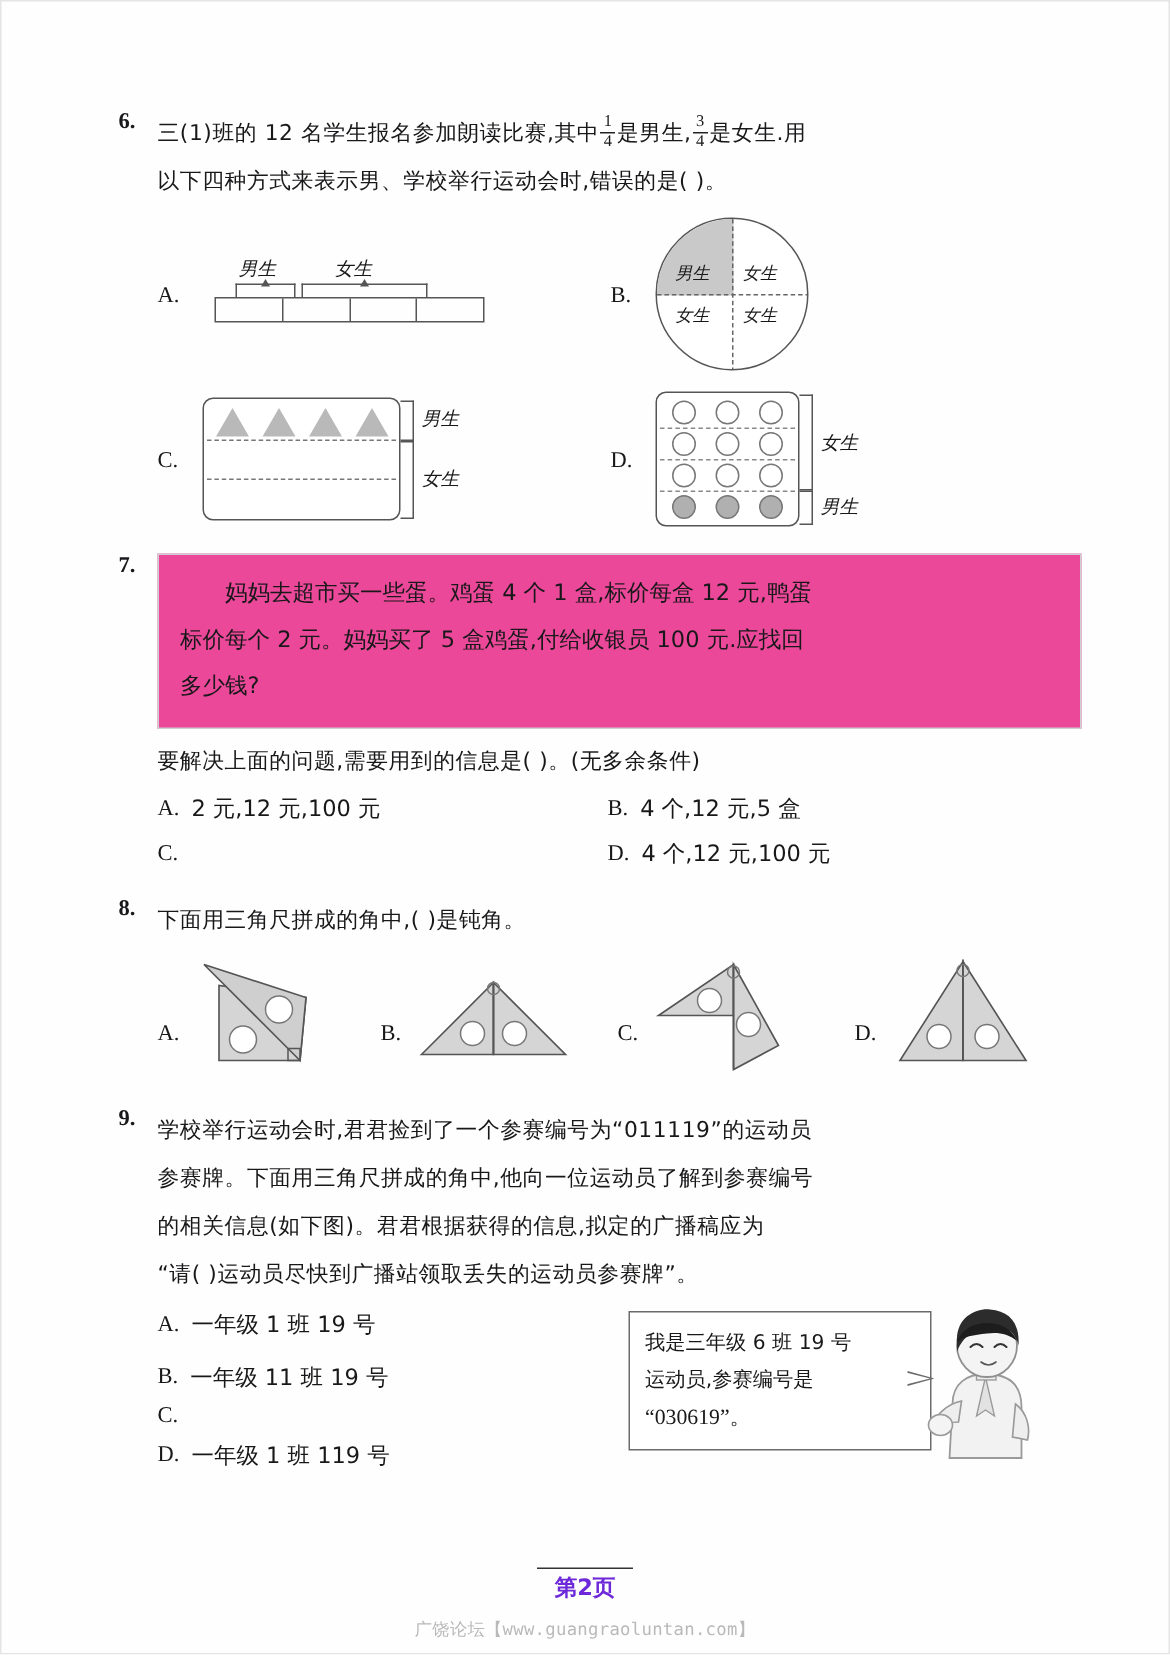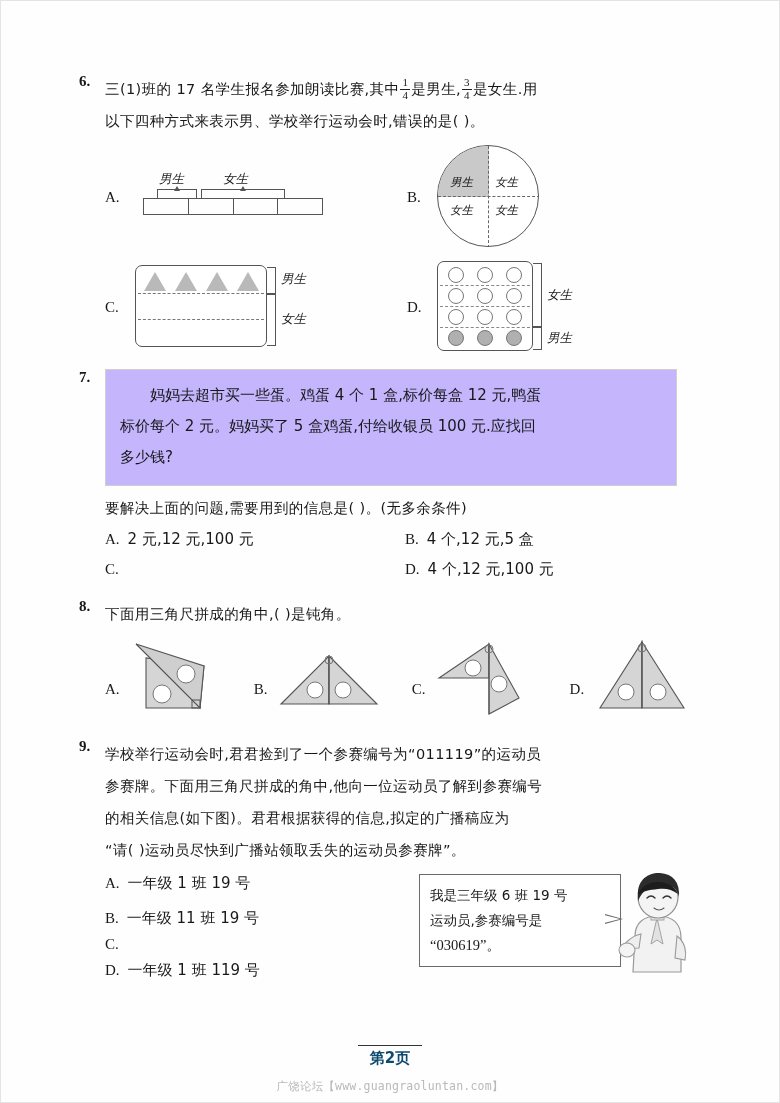--- a/index.html
+++ b/index.html
@@ -247,24 +247,24 @@
   .dot.filled { background: #b0b0b0; }
   .cirmodel .divline {
     position: absolute; left: 3px; width: 90px; height: 0;
     border-top: 1px dashed #888;
   }
 
   
   .framebox {
     margin-left: 26px;
     border: 1px solid #cfcfcf;
-    background: #c4b5fd;
+    background: #ec4899;
     padding: 10px 14px 12px 14px;
     box-sizing: border-box;
-    width: 572px;
+    width: 616px;
   }
   .framebox .fline {
     font-size: 15px;
     line-height: 31px;
     white-space: nowrap;
   }
   .framebox .fline.first { text-indent: 30px; }
 
   .q7opts { margin-left: 26px; margin-top: 4px; }
   .q7opts .duo { display: flex; }
@@ -331,21 +331,21 @@
     position: absolute;
     left: 0; right: 0;
     bottom: 34px;
     text-align: center;
   }
   .pagenum {
     display: inline-block;
     font-family: "DejaVu Sans", sans-serif;
     font-size: 15px;
     font-weight: bold;
-    color: #0c4a6e;
+    color: #6d28d9;
     border-top: 1px solid #333;
     padding-top: 3px;
     min-width: 64px;
   }
   .watermark {
     position: absolute;
     left: 0; right: 0;
     bottom: 8px;
     text-align: center;
     font-family: "DejaVu Sans Mono", monospace;
@@ -357,21 +357,21 @@
 </head>
 <body>
 
 <div class="page">
   <div class="content">
 
     <div class="q">
       <div class="qnum">6.</div>
       <div class="qbody">
         <div class="qline">
-          <span class="cn">三(1)班的 17 名学生报名参加朗读比赛,其中</span><span class="frac"><span class="num">1</span><span class="den">4</span></span><span class="cn">是男生,</span><span class="frac"><span class="num">3</span><span class="den">4</span></span><span class="cn">是女生.用</span>
+          <span class="cn">三(1)班的 12 名学生报名参加朗读比赛,其中</span><span class="frac"><span class="num">1</span><span class="den">4</span></span><span class="cn">是男生,</span><span class="frac"><span class="num">3</span><span class="den">4</span></span><span class="cn">是女生.用</span>
         </div>
         <div class="qline cn">以下四种方式来表示男、学校举行运动会时,错误的是(      )。</div>
 
         <div class="q6grid">
 
           <div class="q6row">
 
             <div class="q6cell">
               <span class="optlabel">A.</span>
               <div class="barmodel fig">

